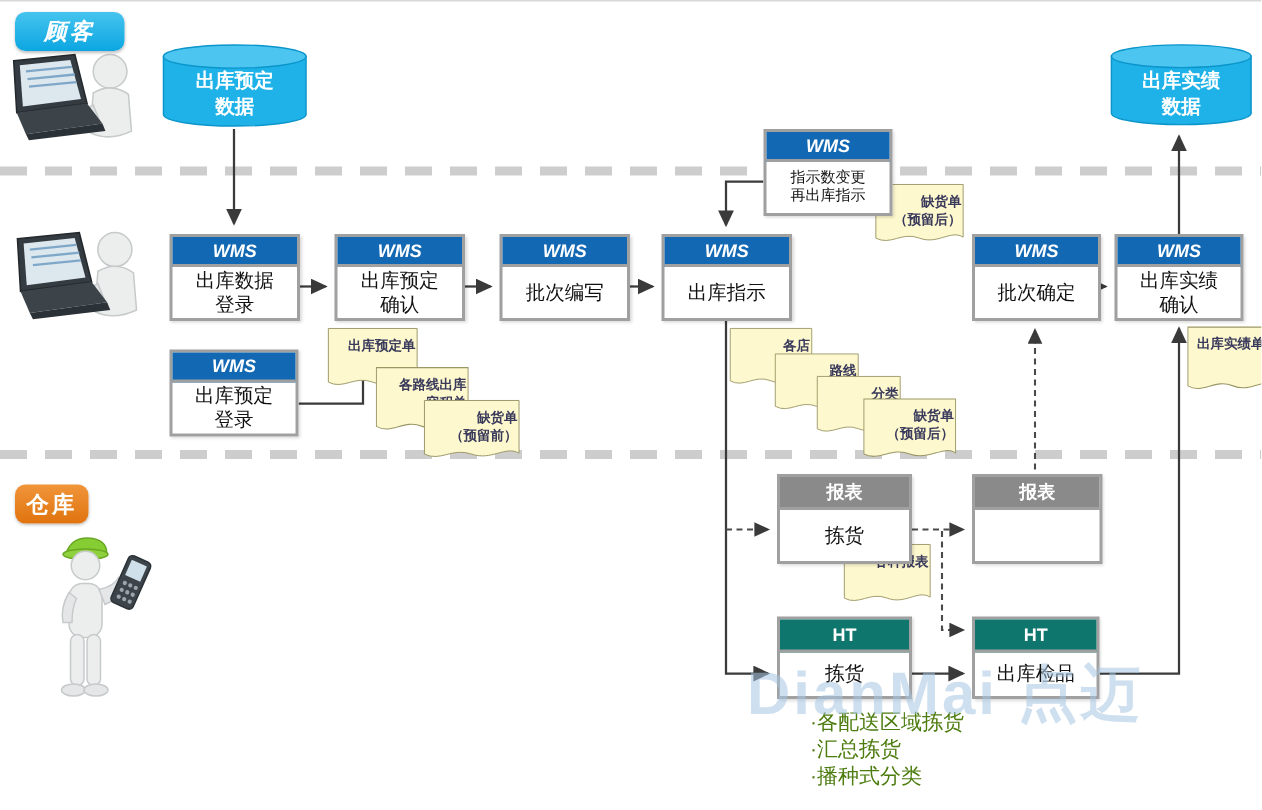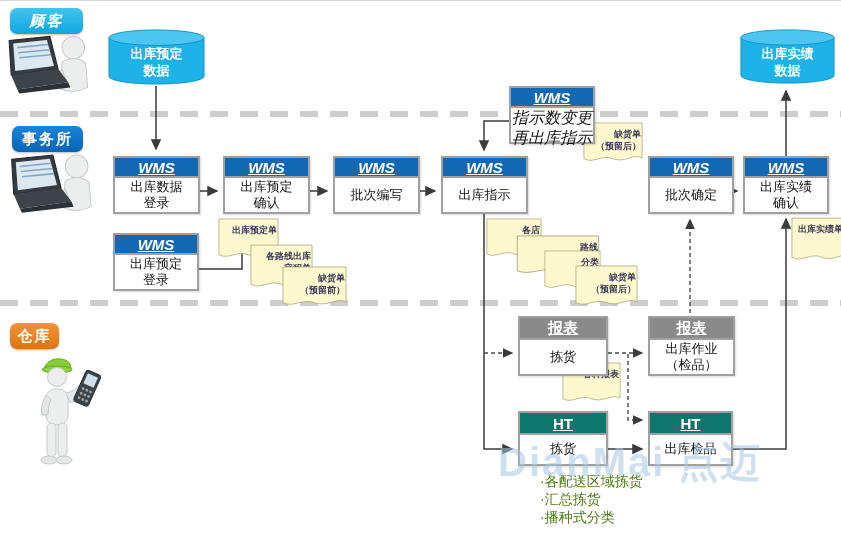--- a/index.html
+++ b/index.html
@@ -11,22 +11,22 @@
   .t{white-space:pre-line;}
   
   .lane-label{
     position:absolute;z-index:5;border-radius:7px;color:#fff;font-weight:bold;
     font-size:15px;display:flex;align-items:center;justify-content:center;
     letter-spacing:2px;box-shadow:0 1px 2px rgba(0,0,0,.25);
   }
   
   .pbox{position:absolute;z-index:4;background:#fff;border:2px solid #a0a0a0;box-sizing:border-box;
         box-shadow:1px 1px 2px rgba(0,0,0,.15);display:flex;flex-direction:column;}
-  .pbox-h{height:18px;flex:0 0 18px;color:#fff;font-weight:bold;font-size:15px;
-          display:flex;align-items:center;justify-content:center;border-bottom:2px solid #a0a0a0;text-decoration:underline;}
+  .pbox-h{height:18px;flex:0 0 18px;color:#fff;font-weight:bold;font-size:12px;
+          display:flex;align-items:center;justify-content:center;border-bottom:2px solid #a0a0a0;}
   .pbox-h.wms{font-style:italic;background:#1268b3;}
   .pbox-h.rep{background:#8a8a8a;height:20px;flex-basis:20px;}
   .pbox-h.ht{background:#0f766e;height:20px;flex-basis:20px;}
   .pbox-b{flex:1;display:flex;align-items:center;justify-content:center;text-align:center;
           font-size:13px;color:#111;line-height:1.25;}
   
   .cyl{position:absolute;z-index:4;}
   .cyl svg{position:absolute;left:0;top:0;width:100%;height:100%;}
   .cyl .cyl-label{position:absolute;left:0;right:0;top:12px;bottom:0;display:flex;align-items:center;
           justify-content:center;text-align:center;color:#fff;font-weight:bold;font-size:13px;line-height:1.3;}
@@ -75,23 +75,20 @@
     <g stroke="#4a4a4a" stroke-width="1.4" fill="none" stroke-dasharray="4 3">
       <path d="M484,352 H512" marker-end="url(#ah)"></path>
       <path d="M608,352 H642" marker-end="url(#ah)"></path>
       <path d="M628,353 V419 H642" marker-end="url(#ah)"></path>
       <path d="M690,312 V219" marker-end="url(#ah)"></path>
     </g>
   </svg>
 
   <div class="lane-label" style="left:10px;top:7px;width:73px;height:26px;background:linear-gradient(#45c4ee,#0ca6e2);font-style:italic;">
     <span>顾客</span>
-  </div>
-  <div class="lane-label" style="left:12px;top:125px;width:71px;height:26px;background:linear-gradient(#1b84d8,#0864b4);">
-    <span>事务所</span>
   </div>
   <div class="lane-label" style="left:10px;top:322px;width:49px;height:26px;background:linear-gradient(#f0953a,#e0730e);">
     <span>仓库</span>
   </div>
 
   <div class="person" style="left:3px;top:33px;width:102px;height:66px;">
     <svg viewBox="0 0 100 64" width="102" height="66">
       <circle cx="69" cy="13" r="11" fill="#eceeee" stroke="#c6cacb"></circle>
       <path d="M58,27 Q70,20 81,28 L83,52 Q68,59 56,53 Z" fill="#eceeee" stroke="#c6cacb"></path>
       <path d="M58,35 Q45,41 38,47 L45,53 Q56,47 62,45 Z" fill="#e2e4e5" stroke="#c6cacb"></path>
@@ -180,21 +177,21 @@
     </svg>
     <div class="doc-label t">缺货单
 （预留前）</div>
   </div>
   <div class="doc" style="left:486px;top:217px;width:56px;height:41px;">
     <svg viewBox="0 0 100 64" preserveAspectRatio="none">
       <path d="M1.5,1.5 H98.5 V55 C85,47 70,63 50,56 C30,49 18,64 1.5,56 Z" fill="#fdf8cd" stroke="#9a9767"></path>
     </svg>
     <div class="doc-label t">各店</div>
   </div>
-  <div class="doc" style="left:516px;top:234px;width:57px;height:41px;padding-left:27px;">
+  <div class="doc" style="left:516px;top:234px;width:57px;height:41px;">
     <svg viewBox="0 0 100 64" preserveAspectRatio="none">
       <path d="M1.5,1.5 H98.5 V55 C85,47 70,63 50,56 C30,49 18,64 1.5,56 Z" fill="#fdf8cd" stroke="#9a9767"></path>
     </svg>
     <div class="doc-label t">路线</div>
   </div>
   <div class="doc" style="left:544px;top:249px;width:57px;height:41px;">
     <svg viewBox="0 0 100 64" preserveAspectRatio="none">
       <path d="M1.5,1.5 H98.5 V55 C85,47 70,63 50,56 C30,49 18,64 1.5,56 Z" fill="#fdf8cd" stroke="#9a9767"></path>
     </svg>
     <div class="doc-label t">分类</div>
@@ -253,32 +250,30 @@
     <div class="pbox-b t">出库实绩
 确认</div>
   </div>
   <div class="pbox" style="left:113px;top:232px;width:86px;height:58px;">
     <div class="pbox-h wms">WMS</div>
     <div class="pbox-b t">出库预定
 登录</div>
   </div>
   <div class="pbox" style="left:509px;top:85px;width:86px;height:58px;">
     <div class="pbox-h wms">WMS</div>
-    <div class="pbox-b t" style="font-size:16px;font-style:italic;">指示数变更
+    <div class="pbox-b t" style="font-size:10px;">指示数变更
 再出库指示</div>
   </div>
 
   <div class="pbox" style="left:518px;top:315px;width:90px;height:60px;">
     <div class="pbox-h rep">报表</div>
     <div class="pbox-b t">拣货</div>
   </div>
   <div class="pbox" style="left:648px;top:315px;width:87px;height:60px;">
     <div class="pbox-h rep">报表</div>
-    <div class="pbox-b t">出库作业
-（检品）</div>
   </div>
 
   <div class="pbox" style="left:518px;top:410px;width:90px;height:55px;">
     <div class="pbox-h ht">HT</div>
     <div class="pbox-b t">拣货</div>
   </div>
   <div class="pbox" style="left:648px;top:410px;width:85px;height:55px;">
     <div class="pbox-h ht">HT</div>
     <div class="pbox-b t">出库检品</div>
   </div>

